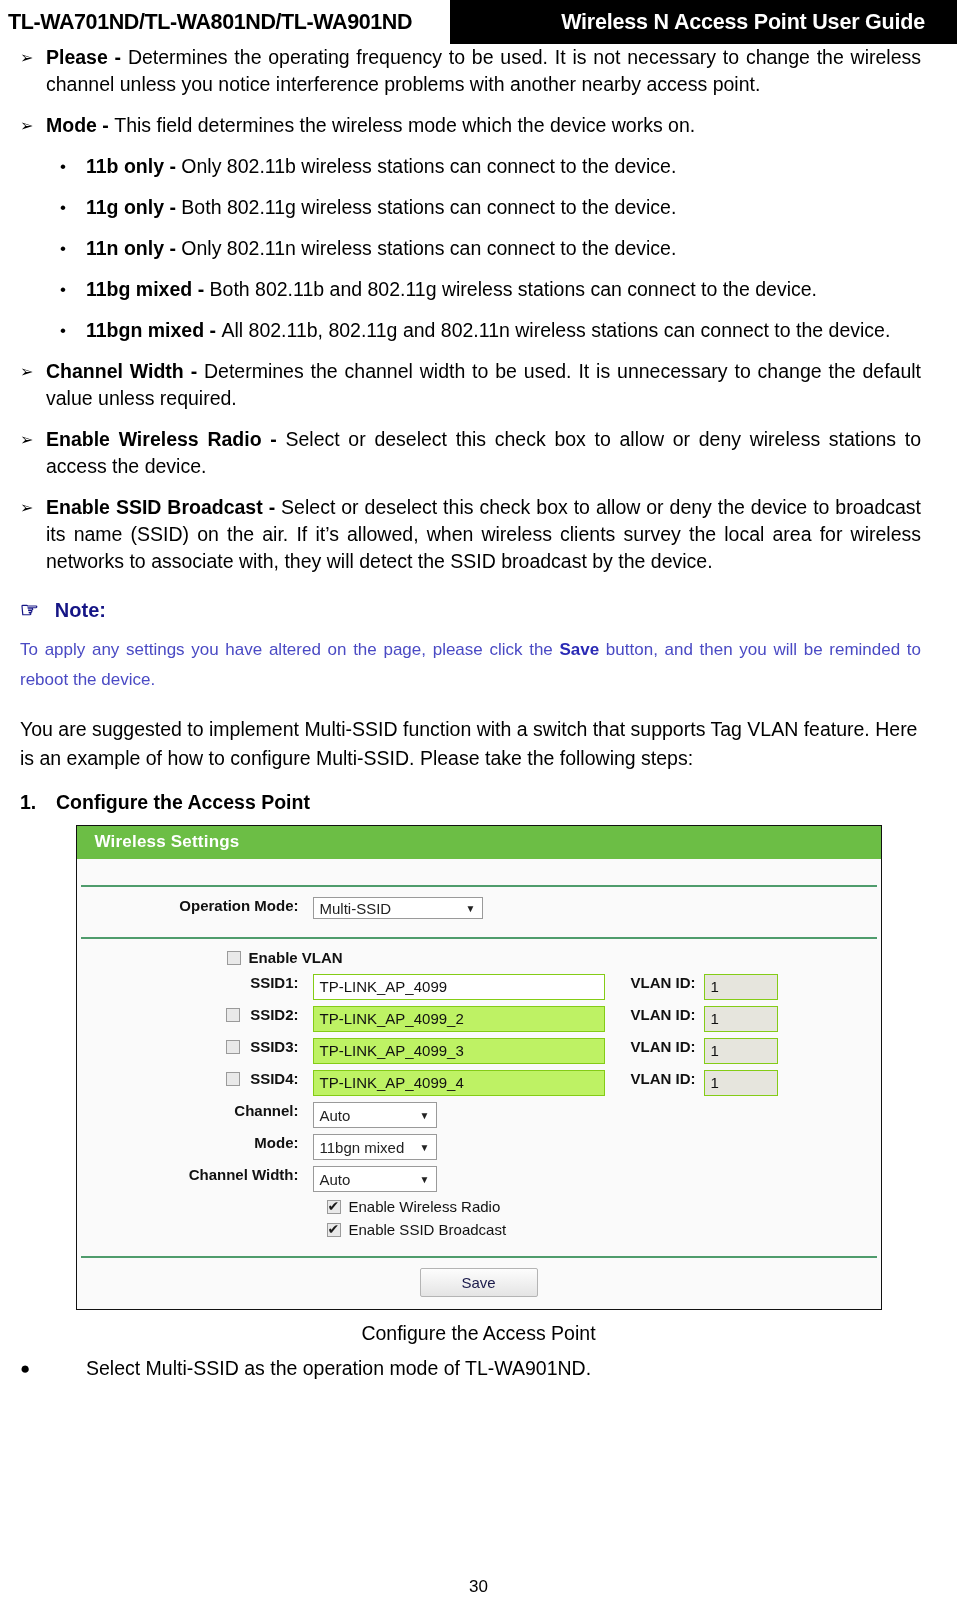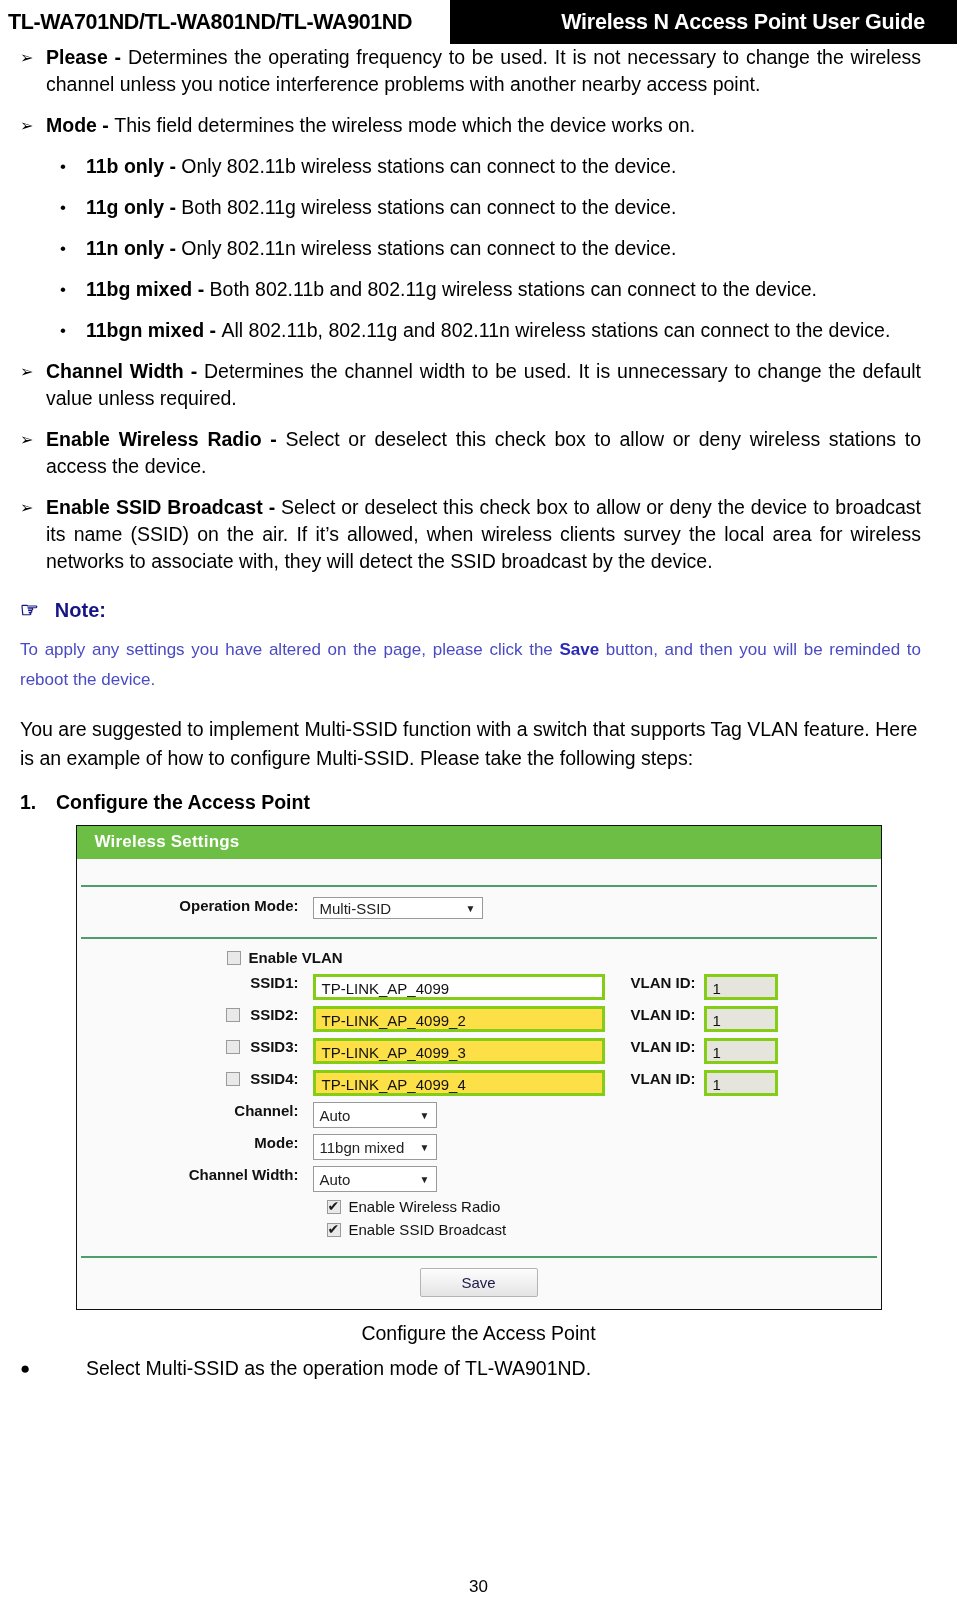--- a/index.html
+++ b/index.html
@@ -221,29 +221,29 @@
     color: #222;
     margin-left: 10px;
   }
   .sel-opmode { width: 170px; height: 22px; }
   .sel-small { width: 124px; height: 26px; }
 
   .txt {
     font-family: "Liberation Sans", sans-serif;
     font-size: 15px;
     color: #111;
-    border: 3px solid #84cc16;
+    border: 1px solid #84cc16;
     padding: 3px 6px;
     box-sizing: border-box;
     height: 26px;
     line-height: 18px;
   }
   .txt-ssid { width: 292px; }
   .txt-enabled { background: #ffffff; }
-  .txt-disabled { background: #fde047; }
+  .txt-disabled { background: #bef264; }
   .txt-vlan { width: 74px; background: #e6e5dd; }
 
   .vlan-label {
     font-weight: bold;
     font-size: 15px;
     color: #111;
     margin: 0 8px 0 26px;
   }
 
   .cb {

